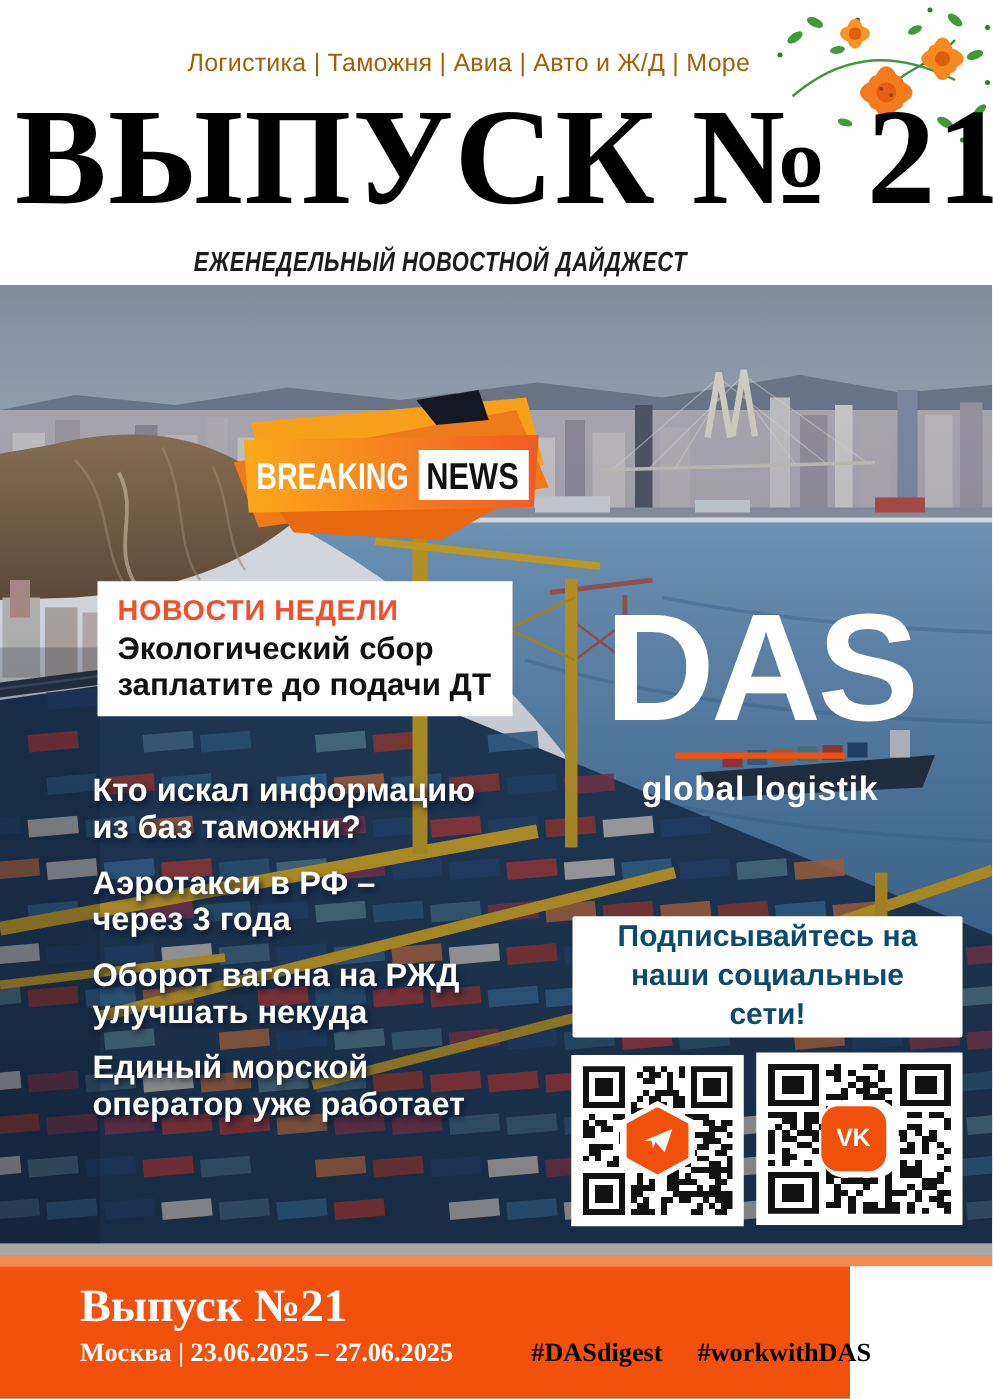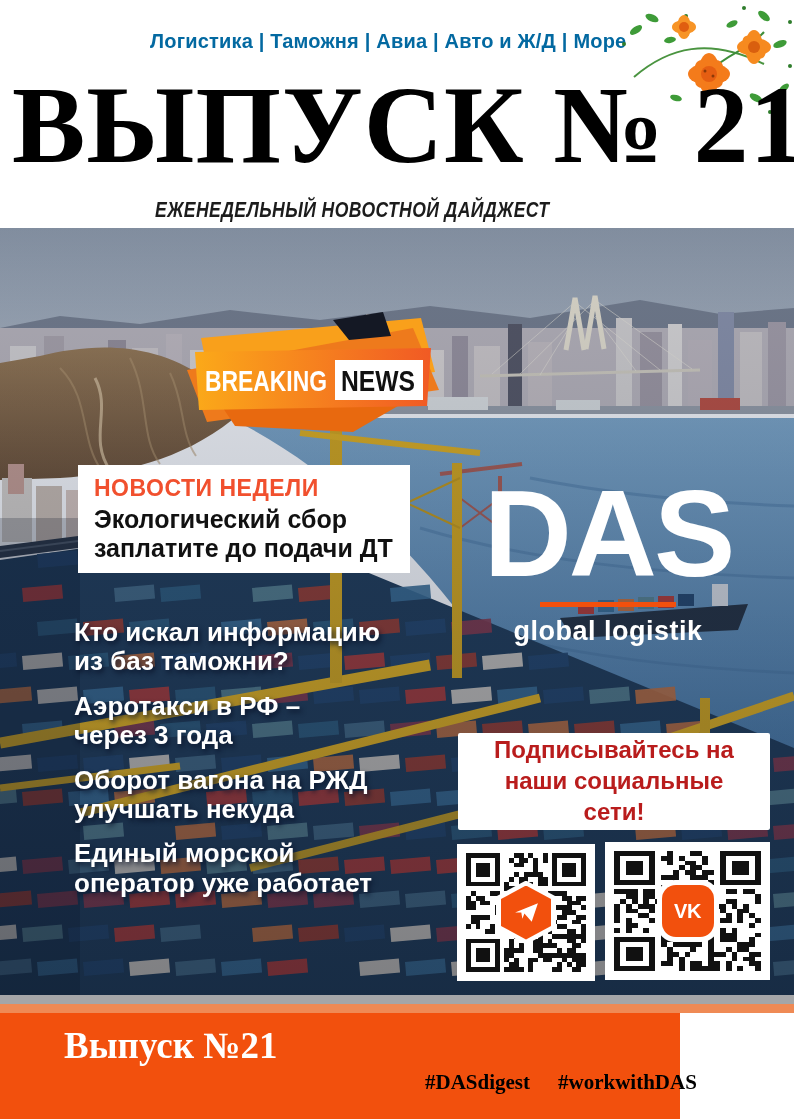--- a/index.html
+++ b/index.html
@@ -2,21 +2,21 @@
 <html><head>
 <meta charset="utf-8">
 <style>
   * { margin:0; padding:0; box-sizing:border-box; }
   html,body { width:794px; height:1119px; }
   body { position:relative; overflow:hidden; background:#fff;
          font-family:"Liberation Sans",sans-serif; }
   .abs { position:absolute; }
 
   
-  .topics { top:30px; left:150px; font-weight:bold; font-size:20px; color:#0369a1; letter-spacing:.2px; white-space:nowrap; }
+  .topics { top:40px; left:150px; font-weight:normal; font-size:20px; color:#a16207; letter-spacing:.2px; white-space:nowrap; }
   .issue-title { top:70px; left:12px; font-family:"Liberation Serif",serif; font-weight:bold;
                  font-size:110px; line-height:1; color:#000; white-space:nowrap; letter-spacing:1px; }
   .subtitle { top:197px; left:155px; font-style:italic; font-weight:600; font-size:22px; color:#1c1c1c;
               transform:scaleX(.8); transform-origin:left center; white-space:nowrap; letter-spacing:.5px; }
   .flowers { top:2px; right:0; width:180px; height:120px; }
 
   
   .hero { top:228px; left:0; width:794px; height:843px; overflow:hidden; }
   .hero-photo { position:absolute; top:0; left:0; }
 
@@ -36,31 +36,31 @@
   .das-tag  { font-size:27px; font-weight:600; letter-spacing:.5px; }
 
   
   .headlines { left:74px; top:390px; width:400px; }
   .headline { font-size:26px; font-weight:bold; color:#fff; line-height:1.13; white-space:pre-line;
               margin-bottom:15px; text-shadow:2px 3px 5px rgba(8,18,40,.85); }
 
   
   .social { left:458px; top:505px; width:312px; height:97px; background:#fff; border-radius:2px;
             display:flex; align-items:center; justify-content:center; text-align:center;
-            font-size:24px; font-weight:bold; color:#b91c1c; line-height:1.28; white-space:pre-line; }
+            font-size:24px; font-weight:bold; color:#0c4a6e; line-height:1.28; white-space:pre-line; }
   .qr-card { background:#fff; padding:9px; }
   .qr-card.tg { left:457px; top:616px; width:138px; height:137px; }
   .qr-card.vk { left:605px; top:614px; width:165px; height:138px; }
   .qr-card svg.qr { width:100%; height:100%; display:block; }
   .qr-icon-wrap { position:absolute; top:50%; left:50%; transform:translate(-50%,-50%); }
   .hex-outer { width:60px; height:64px; background:#fff; display:flex; align-items:center; justify-content:center;
                clip-path:polygon(50% 0,100% 25%,100% 75%,50% 100%,0 75%,0 25%); }
   .hex-inner { width:50px; height:54px; background:#F2500D; display:flex; align-items:center; justify-content:center;
                clip-path:polygon(50% 0,100% 25%,100% 75%,50% 100%,0 75%,0 25%); }
-  .sq-outer { width:62px; height:62px; background:#fff; border-radius:18px; display:flex; align-items:center; justify-content:center; }
+  .sq-outer { width:62px; height:62px; background:#fff; border-radius:18px; display:flex; align-items:center; }
   .sq-inner { width:52px; height:52px; background:#F2500D; border-radius:14px; display:flex; align-items:center; justify-content:center;
               color:#fff; font-weight:800; font-size:20px; letter-spacing:-.5px; }
 
   
   .strip-gray   { top:995px; left:0; width:794px; height:9px; background:#A5A6A8; }
   .strip-orange { top:1004px; left:0; width:794px; height:9px; background:#EF8A55; }
   .footer-main  { top:1013px; left:0; width:680px; height:106px; background:#F2500D;
                   font-family:"Liberation Serif",serif; }
   .footer-issue { position:absolute; left:64px; top:11px; font-size:37px; font-weight:bold; color:#fff; }
   .footer-date  { position:absolute; left:64px; top:57px; font-size:21px; font-weight:bold; color:#fff; }
@@ -866,19 +866,20 @@
             <div class="sq-inner">VK</div>
           </div>
       </div>
     </div>
   </div>
 
   <div class="abs strip-gray"></div>
   <div class="abs strip-orange"></div>
   <div class="abs footer-main">
     <div class="footer-issue">Выпуск №21</div>
+    <div class="footer-date">Москва | 23.06.2025 – 27.06.2025</div>
     <div class="footer-tags">
       <span>#DASdigest</span>
       <span>#workwithDAS</span>
     </div>
   </div>
 
 </div>
 
 </body></html>

